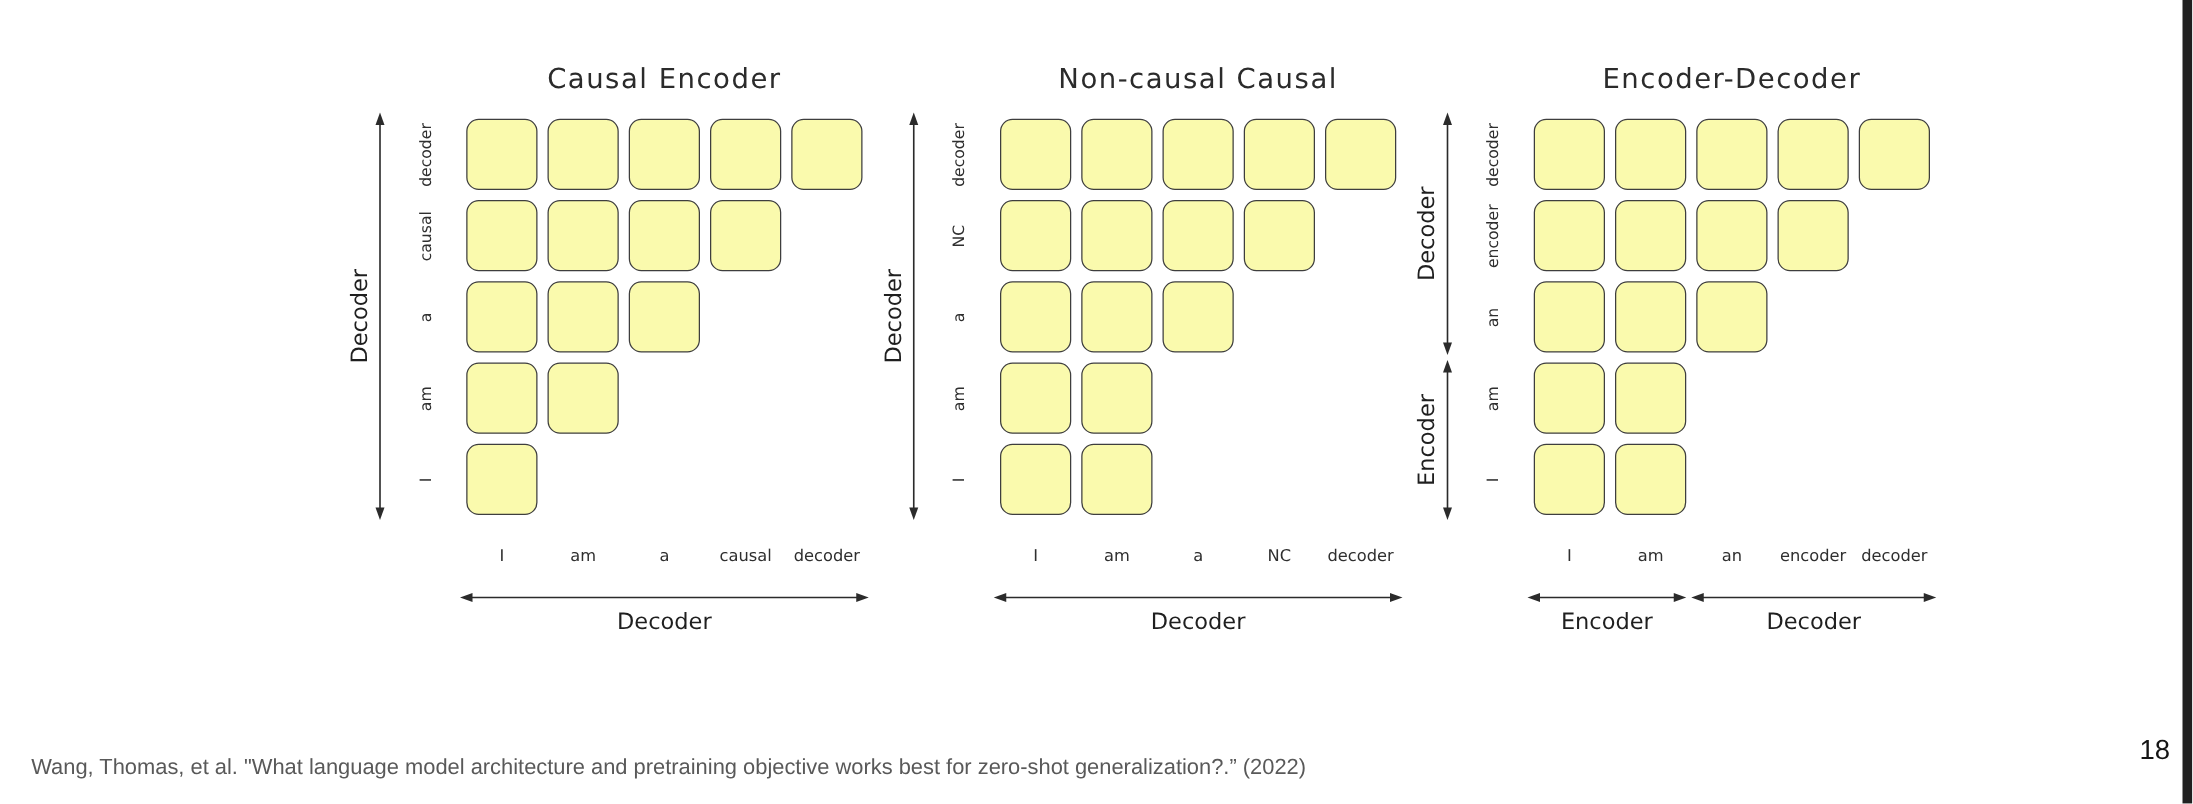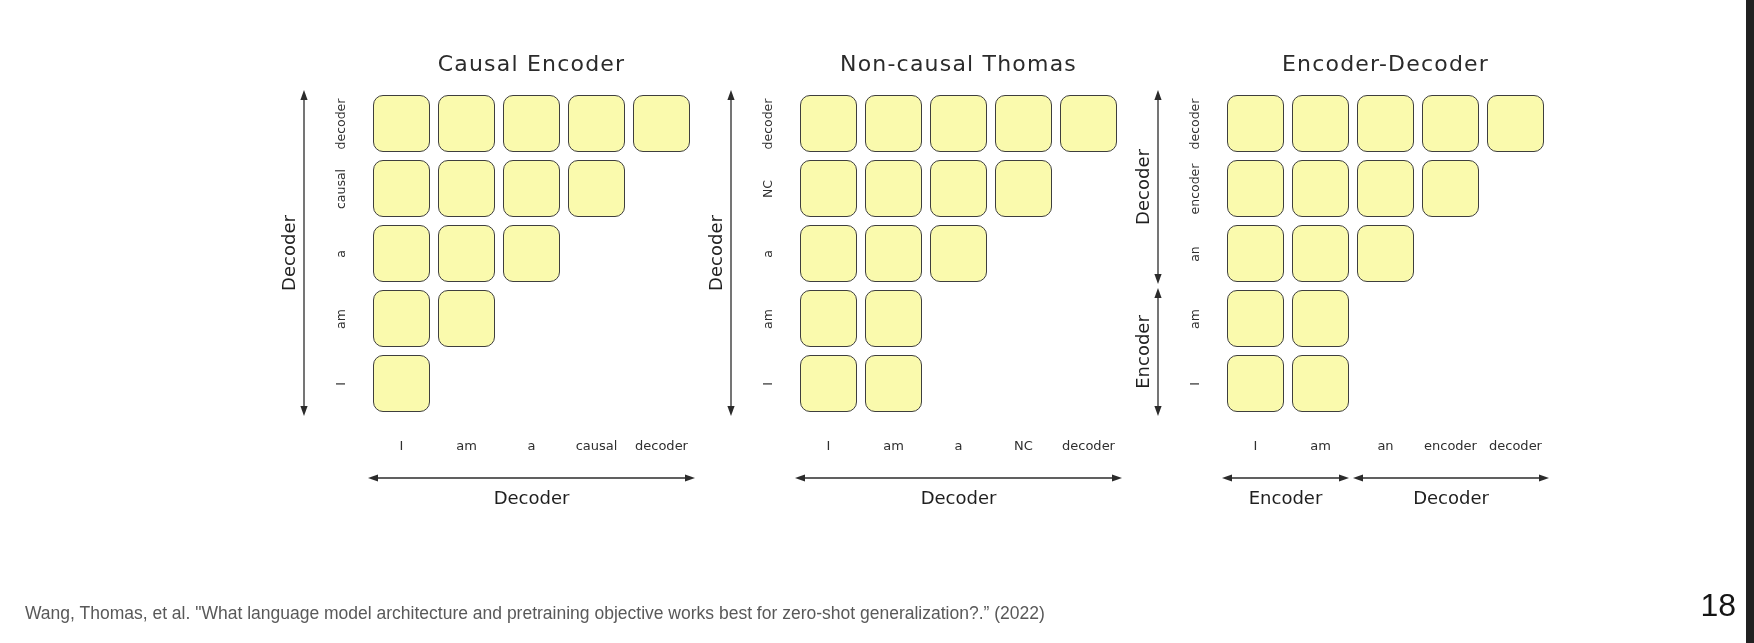--- a/index.html
+++ b/index.html
@@ -68,21 +68,21 @@
     color: #595959;
     white-space: nowrap;
   }
   #page-number {
     position: absolute;
     left: 1660px;
     top: 587px;
     width: 76px;
     text-align: right;
     font-family: "Liberation Sans", sans-serif;
-    font-size: 32px;
+    font-size: 22px;
     color: #141414;
   }
   #right-edge-bar {
     position: absolute;
     left: 1746px;
     top: 0;
     width: 8px;
     height: 643px;
     background: #212121;
   }
@@ -123,21 +123,21 @@
       <div class="x-label" style="left: 466.5px; top: 438px;">am</div>
       <div class="x-label" style="left: 531.5px; top: 438px;">a</div>
       <div class="x-label" style="left: 596.5px; top: 438px;">causal</div>
       <div class="x-label" style="left: 661.5px; top: 438px;">decoder</div>
       <svg width="327" height="12" class="arrow" style="left: 368px; top: 472px;">
         <line x1="8" y1="6" x2="319" y2="6" stroke="#2b2b2b" stroke-width="1.3"></line>
         <polygon points="0,6 10,2.4 10,9.6" fill="#2b2b2b"></polygon>
         <polygon points="327,6 317,2.4 317,9.6" fill="#2b2b2b"></polygon>
       </svg>
       <div class="x-axis-label" style="left: 531.5px; top: 487px;">Decoder</div>
-      <div class="panel-title" style="left: 740px; width: 437px;">Non-causal Thomas</div>
+      <div class="panel-title" style="left: 740px; width: 437px;">Non-causal Causal</div>
       <div class="cell" style="left: 800px; top: 95px;"></div>
       <div class="cell" style="left: 865px; top: 95px;"></div>
       <div class="cell" style="left: 930px; top: 95px;"></div>
       <div class="cell" style="left: 995px; top: 95px;"></div>
       <div class="cell" style="left: 1060px; top: 95px;"></div>
       <div class="row-label" style="left: 767px; top: 123.5px;">decoder</div>
       <div class="cell" style="left: 800px; top: 160px;"></div>
       <div class="cell" style="left: 865px; top: 160px;"></div>
       <div class="cell" style="left: 930px; top: 160px;"></div>
       <div class="cell" style="left: 995px; top: 160px;"></div>

